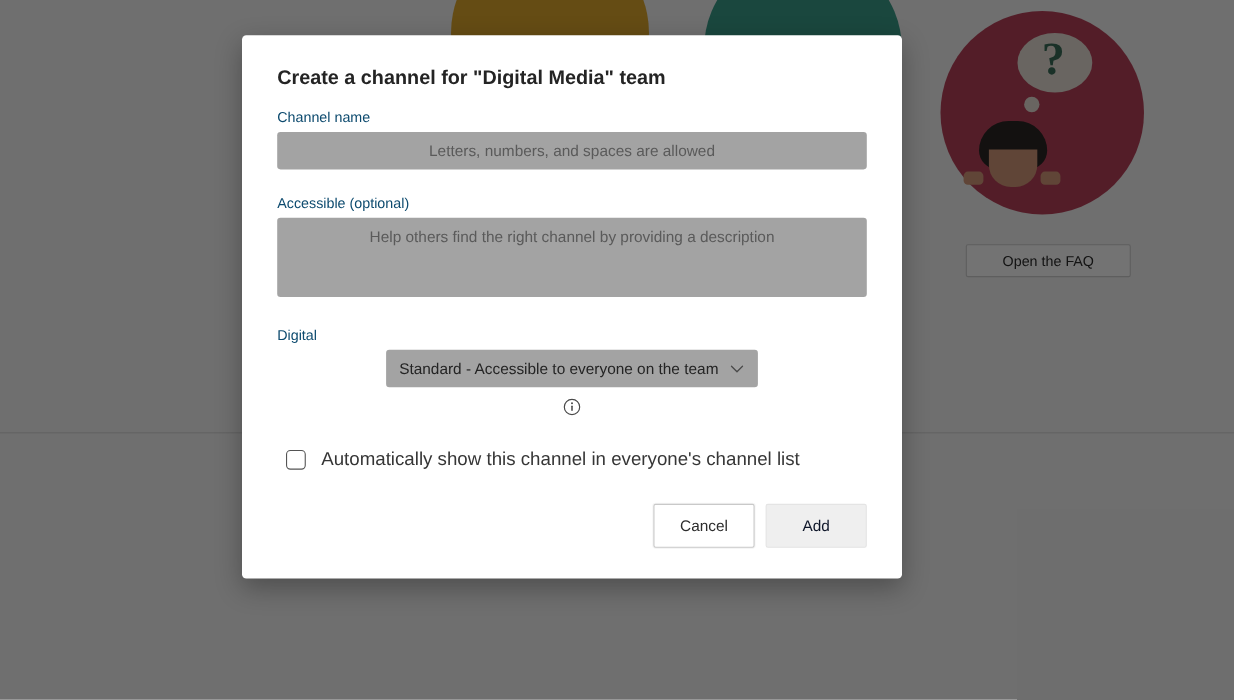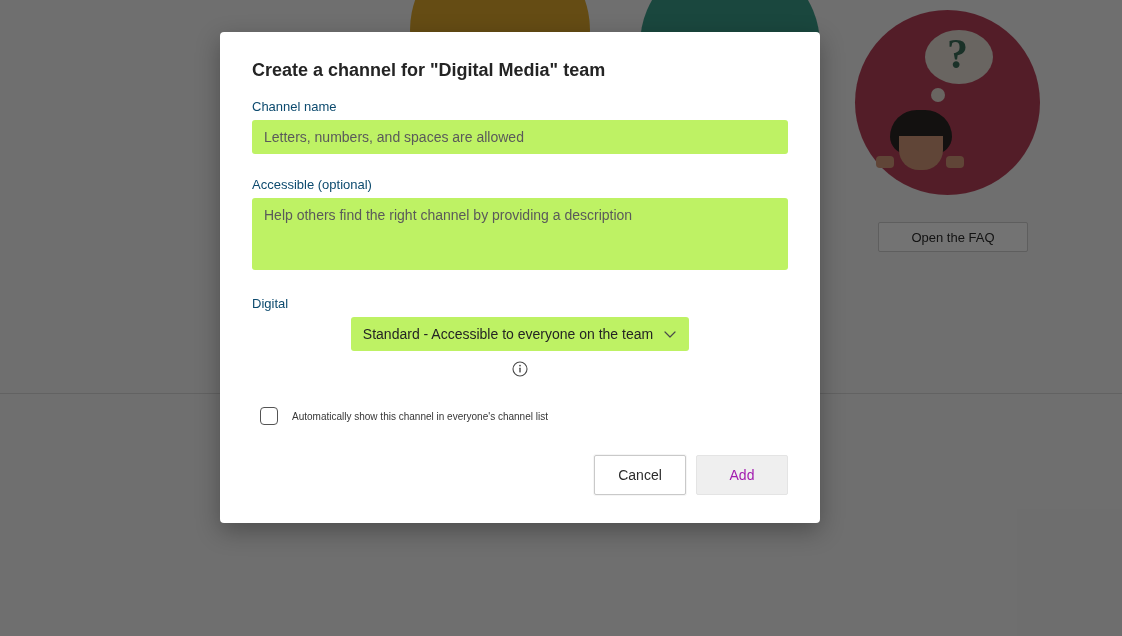--- a/index.html
+++ b/index.html
@@ -119,28 +119,29 @@
   }
 
   .field-label {
     font-size: 13px;
     color: #0c4a6e;
     margin-bottom: 6px;
   }
 
   .text-input, .textarea-input, .select-input {
     width: 100%;
-    background: #bef264;
+    background: #a3a3a3;
     border: none;
     border-radius: 3px;
     font-size: 14px;
     font-family: inherit;
     color: #242424;
     padding: 9px 12px;
     outline: none;
+    text-align: center;
   }
   .text-input::placeholder, .textarea-input::placeholder { color: #5a5a5a; }
 
   .textarea-input {
     height: 72px;
     resize: none;
     margin-bottom: 22px;
   }
 
   .block-name { margin-bottom: 23px; }
@@ -182,21 +183,21 @@
     margin-bottom: 30px;
   }
   .checkbox {
     width: 18px; height: 18px;
     border: 1.5px solid #545454;
     border-radius: 4px;
     background: #fff;
     flex: 0 0 18px;
   }
   .check-label {
-    font-size: 10px;
+    font-size: 17px;
     color: #363636;
   }
 
   .footer {
     display: flex;
     justify-content: flex-end;
     gap: 10px;
   }
   .btn {
     min-width: 92px;
@@ -211,21 +212,21 @@
   }
   .btn-secondary {
     background: #fff;
     border: 1px solid #c9c9c9;
     color: #2c2c2c;
     box-shadow: 0 0 0 1px rgba(0,0,0,0.04);
   }
   .btn-primary-disabled {
     background: #efefef;
     border: 1px solid #e4e4e4;
-    color: #a21caf;
+    color: #0f172a;
     cursor: default;
   }
 </style>
 </head>
 <body>
 
 <div class="backdrop">
   <div class="bg-circ yellow"></div>
   <div class="bg-circ teal"></div>
   <div class="bg-circ maroon"></div>

